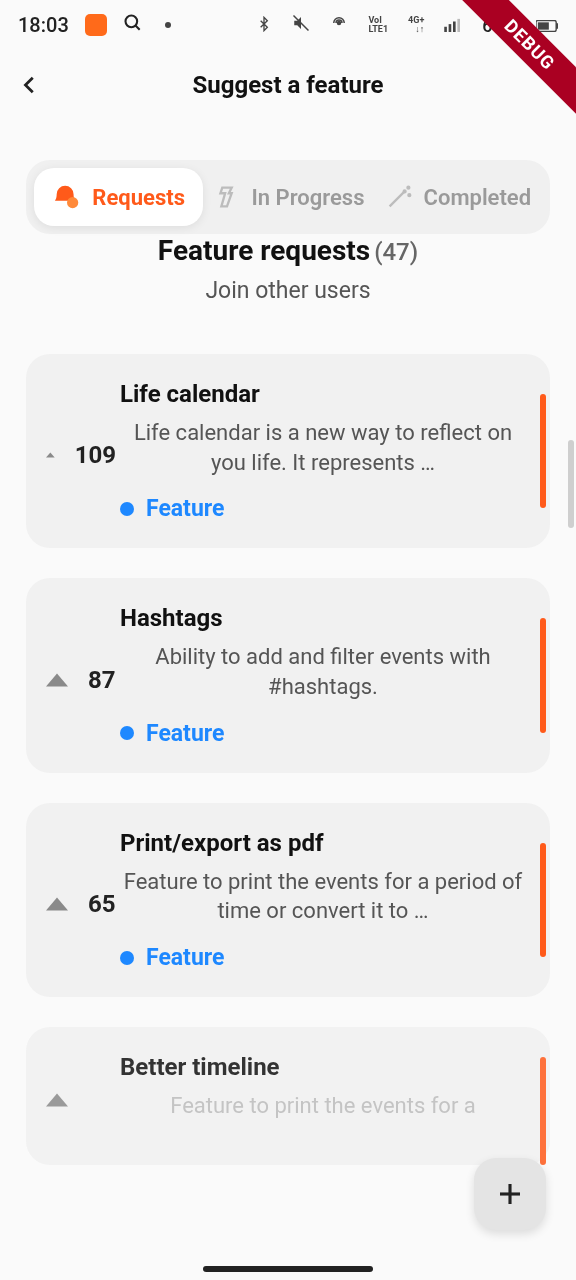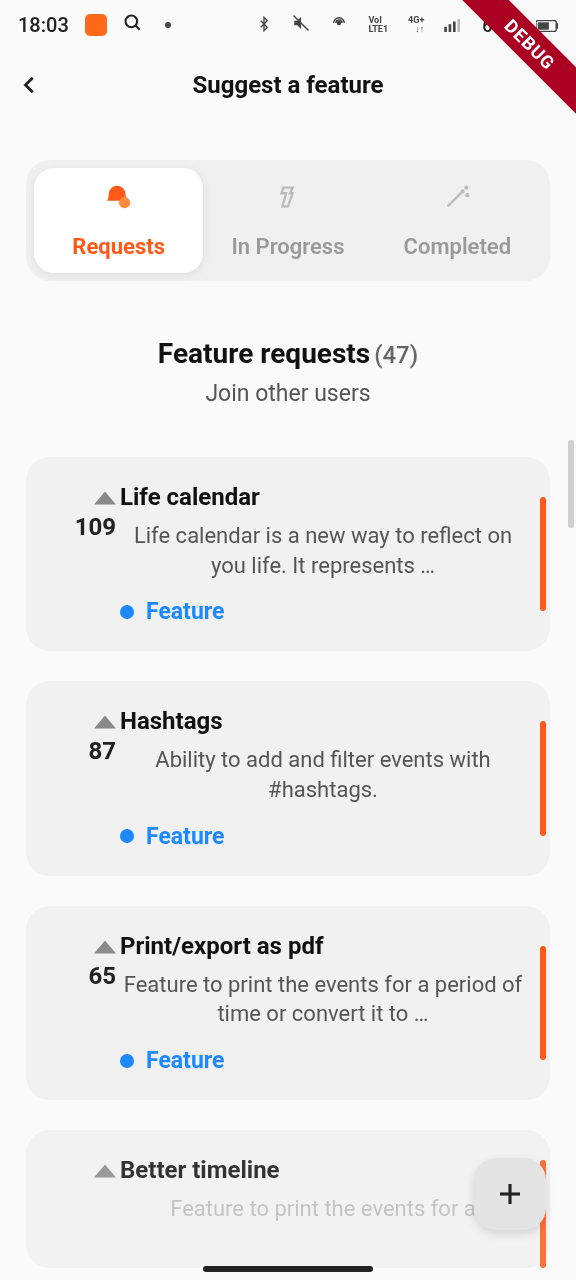--- a/index.html
+++ b/index.html
@@ -17,38 +17,38 @@
   .debug-banner span { position:absolute; display:block; width:180px; padding:6px 0; background:#aa0022; color:#fff; font-size:18px; font-weight:700; text-align:center; transform:rotate(45deg); top:28px; right:-44px; letter-spacing:1px; }
 
   
   .header { display:flex; align-items:center; height:70px; }
   .back { width:60px; display:flex; align-items:center; justify-content:center; }
   .back svg { width:22px; height:22px; stroke:#222; stroke-width:3; fill:none; }
   .title { flex:1; text-align:center; font-size:24px; font-weight:700; color:#111; margin-left:-60px; }
 
   
   .tabs { margin:40px 26px 0 26px; background:#f0f0f0; border-radius:24px; display:flex; padding:8px; }
-  .tab { flex:1; display:flex; flex-direction:column; align-items:center; justify-content:center; padding:14px 0; border-radius:20px; cursor:pointer; gap:22px; }
+  .tab { flex:1; display:flex; flex-direction:row; align-items:center; justify-content:center; padding:14px 0; border-radius:20px; cursor:pointer; gap:10px; }
   .tab.active { background:#fff; box-shadow:0 2px 10px rgba(0,0,0,0.08); }
   .tab.active .tab-label { color:#ff5a1a; font-weight:700; }
   .tab-label { font-size:22px; font-weight:600; color:#9a9a9a; }
   .tab-icon { width:30px; height:30px; display:flex; align-items:center; justify-content:center; }
   .tab-icon svg { width:100%; height:100%; }
 
   
-  .section-head { text-align:center; margin-top:56px; }
+  .section-head { text-align:center; }
   .section-head h2 { font-size:28px; font-weight:700; color:#111; display:inline; }
   .section-head .count { font-size:24px; font-weight:500; color:#666; }
   .section-sub { font-size:23px; color:#555; margin-top:10px; }
 
   
   .list { margin:50px 26px 0 26px; }
   .card { background:#f1f1f1; border-radius:24px; padding:26px 24px 26px 20px; display:flex; margin-bottom:30px; position:relative; }
   .card-accent { position:absolute; right:4px; top:40px; bottom:40px; width:6px; background:#ff5a1a; border-radius:4px; }
-  .vote { width:70px; display:flex; flex-direction:column; align-items:flex-end; gap:8px; padding-top:8px; }
+  .vote { width:70px; display:flex; flex-direction:row; align-items:center; gap:20px; padding-top:8px; }
   .vote svg { width:22px; height:14px; fill:#8a8a8a; }
   .vote-count { font-size:24px; font-weight:700; color:#222; }
   .card-body { flex:1; padding-left:4px; }
   .card-title { font-size:24px; font-weight:700; color:#111; margin-bottom:10px; }
   .card-desc { font-size:22px; color:#555; line-height:1.35; margin-bottom:18px;text-align:center; }
   .tag { display:flex; align-items:center; gap:12px; }
   .tag-dot { width:14px; height:14px; background:#1e88ff; border-radius:50%; }
   .tag-label { font-size:23px; font-weight:700; color:#1e88ff; }
 
   

